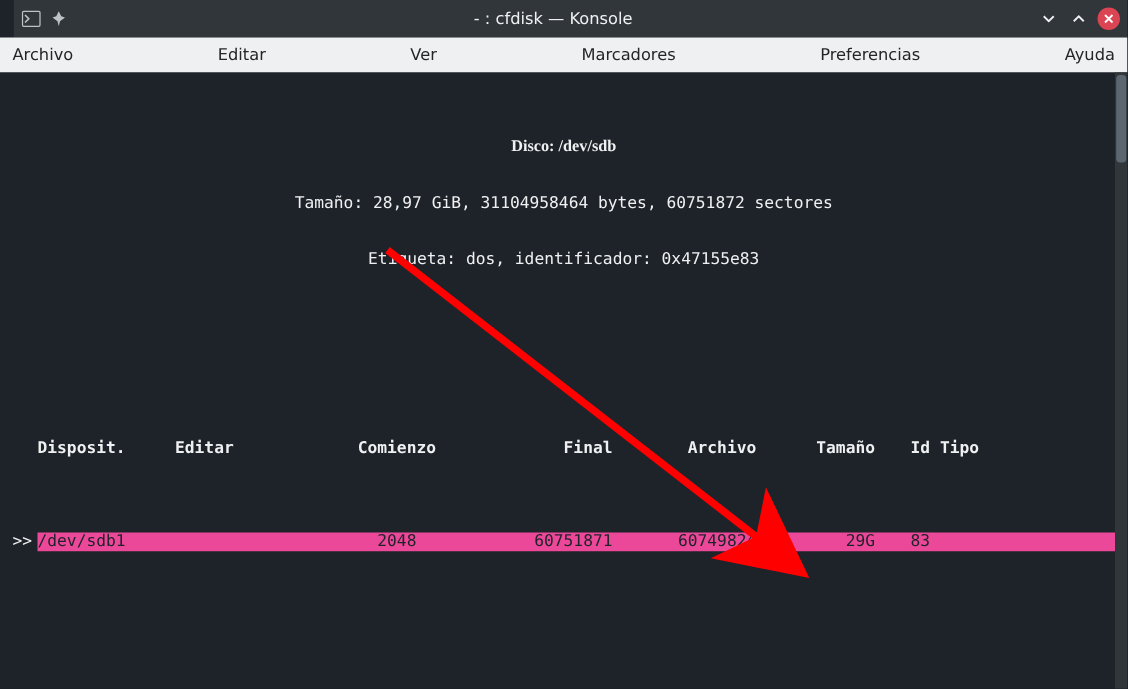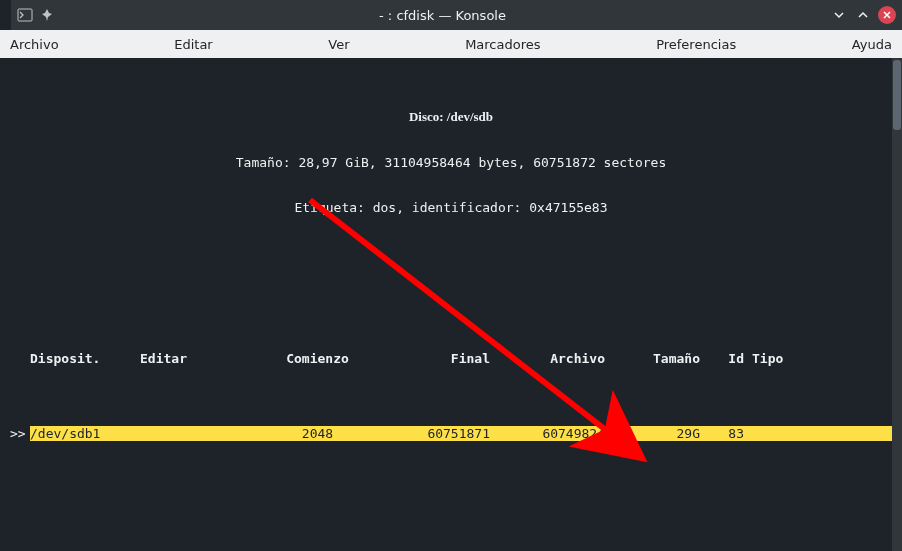--- a/index.html
+++ b/index.html
@@ -81,21 +81,21 @@
   background: #5c6670;
   border-radius: 3px;
   position: absolute; top: 2px;
 }
 .center { text-align: center; }
 .bold { font-weight: bold; font-family: Liberation Serif, serif; }
 .row {
   display: flex;
 }
 .hdr { font-weight: bold; margin-top: 32px; }
-.sel-row { background: #fde047; color: #1e2229; }
+.sel-row { background: #ec4899; color: #1e2229; }
 .col-sel { width: 20px; }
 .col-dev { width: 110px; }
 .col-ini { width: 120px; }
 .col-start { width: 115px; text-align: center; }
 .col-end { width: 115px; text-align: right; }
 .col-sec { width: 115px; text-align: right; }
 .col-size { width: 95px; text-align: right; }
 .col-id { width: 50px; text-align: right; padding-right: 6px;}
 .col-type { flex: 1; text-align: left; padding-left: 2px;}
 .arrow-svg {

